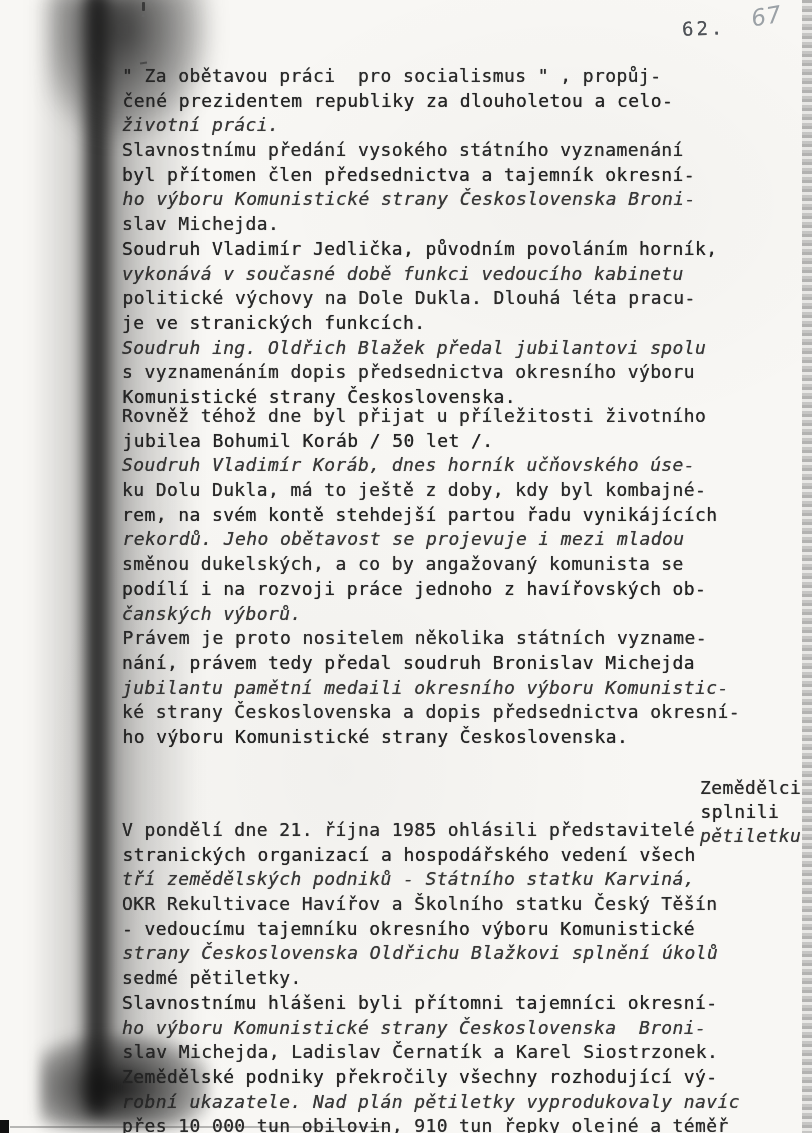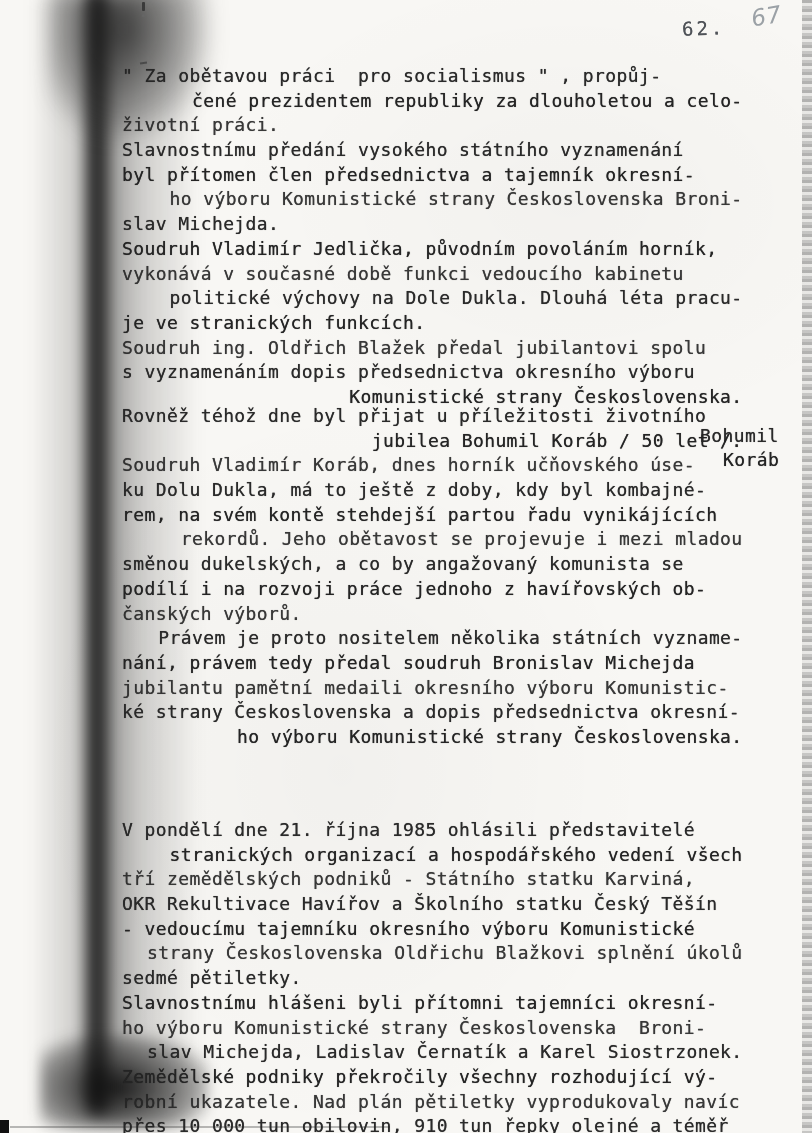--- a/index.html
+++ b/index.html
@@ -45,23 +45,23 @@
   .tblock { left:122px; width:620px; }
   .b1 { top:64px; }
   .b2 { top:404px; }
   .b3 { top:818px; }
   .margin-note { left:700px; line-height:24px; }
   .mn1 { top:424px; }
   .mn2 { top:776px; }
   .line { height:24.7px; }
   .margin-note .line { height:24px; }
   
-  .line:nth-child(3n)   { opacity:0.90; }
+  .line:nth-child(3n)   { opacity:0.90;font-style:italic; }
   .line:nth-child(3n+1) { opacity:0.97; }
-  .line:nth-child(4n+2) { transform:translateX(0.6px);text-align:right; }
+  .line:nth-child(4n+2) { transform:translateX(0.6px); }
 </style>
 </head>
 <body>
 
 <div class="page">
   <div class="gutter-band"></div>
   <div class="gutter-core"></div>
   <div class="gutter-top"></div>
   <div class="gutter-bottom"></div>
   <div class="right-edge"></div>
@@ -70,14 +70,14 @@
   <div class="speck-top"></div>
   <div class="speck-dash"></div>
 
   <div class="page-num-typed">62.</div>
   <div class="page-num-hand">67</div>
 
   <div class="tblock b1"><div class="line">" Za obětavou práci  pro socialismus " , propůj-</div><div class="line">čené prezidentem republiky za dlouholetou a celo-</div><div class="line">životní práci.</div><div class="line">Slavnostnímu předání vysokého státního vyznamenání</div><div class="line">byl přítomen člen předsednictva a tajemník okresní-</div><div class="line">ho výboru Komunistické strany Československa Broni-</div><div class="line">slav Michejda.</div><div class="line">Soudruh Vladimír Jedlička, původním povoláním horník,</div><div class="line">vykonává v současné době funkci vedoucího kabinetu</div><div class="line">politické výchovy na Dole Dukla. Dlouhá léta pracu-</div><div class="line">je ve stranických funkcích.</div><div class="line">Soudruh ing. Oldřich Blažek předal jubilantovi spolu</div><div class="line">s vyznamenáním dopis předsednictva okresního výboru</div><div class="line">Komunistické strany Československa.</div></div>
   <div class="tblock b2"><div class="line">Rovněž téhož dne byl přijat u příležitosti životního</div><div class="line">jubilea Bohumil Koráb / 50 let /.</div><div class="line">Soudruh Vladimír Koráb, dnes horník učňovského úse-</div><div class="line">ku Dolu Dukla, má to ještě z doby, kdy byl kombajné-</div><div class="line">rem, na svém kontě stehdejší partou řadu vynikájících</div><div class="line">rekordů. Jeho obětavost se projevuje i mezi mladou</div><div class="line">směnou dukelských, a co by angažovaný komunista se</div><div class="line">podílí i na rozvoji práce jednoho z havířovských ob-</div><div class="line">čanských výborů.</div><div class="line">Právem je proto nositelem několika státních vyzname-</div><div class="line">nání, právem tedy předal soudruh Bronislav Michejda</div><div class="line">jubilantu pamětní medaili okresního výboru Komunistic-</div><div class="line">ké strany Československa a dopis předsednictva okresní-</div><div class="line">ho výboru Komunistické strany Československa.</div></div>
   <div class="tblock b3"><div class="line">V pondělí dne 21. října 1985 ohlásili představitelé</div><div class="line">stranických organizací a hospodářského vedení všech</div><div class="line">tří zemědělských podniků - Státního statku Karviná,</div><div class="line">OKR Rekultivace Havířov a Školního statku Český Těšín</div><div class="line">- vedoucímu tajemníku okresního výboru Komunistické</div><div class="line">strany Československa Oldřichu Blažkovi splnění úkolů</div><div class="line">sedmé pětiletky.</div><div class="line">Slavnostnímu hlášeni byli přítomni tajemníci okresní-</div><div class="line">ho výboru Komunistické strany Československa  Broni-</div><div class="line">slav Michejda, Ladislav Černatík a Karel Siostrzonek.</div><div class="line">Zemědělské podniky překročily všechny rozhodující vý-</div><div class="line">robní ukazatele. Nad plán pětiletky vyprodukovaly navíc</div><div class="line">přes 10 000 tun obilovin, 910 tun řepky olejné a téměř</div></div>
 
-  <div class="margin-note mn1"><div class="line">Bohumil</div><div class="line">Koráb</div></div>
+  <div class="margin-note mn2"><div class="line">Zemědělci</div><div class="line">splnili</div><div class="line">pětiletku</div></div>
 </div>
 
 </body></html>

